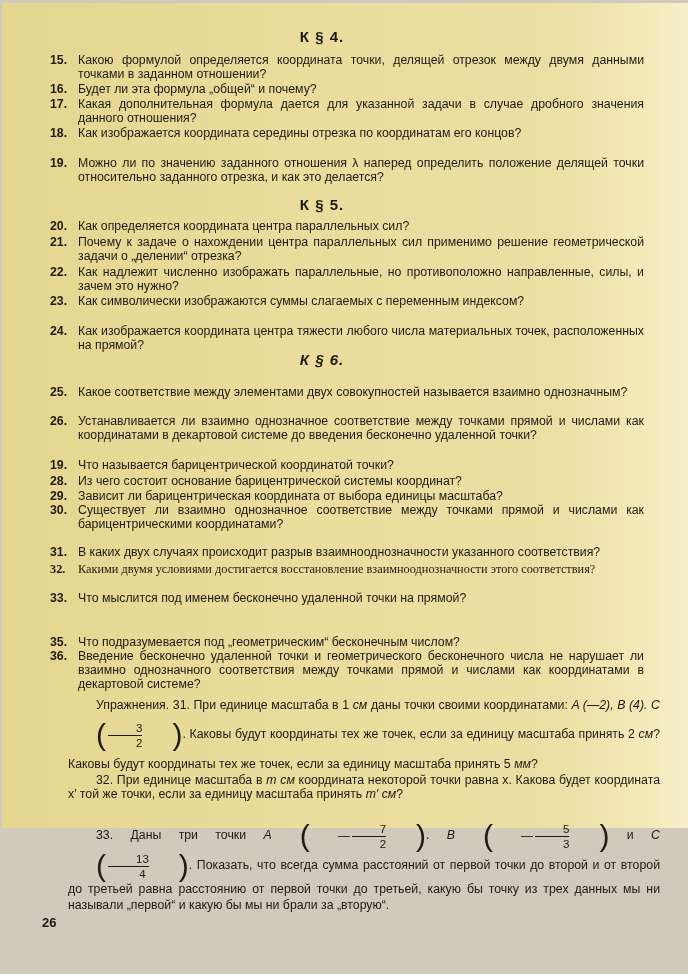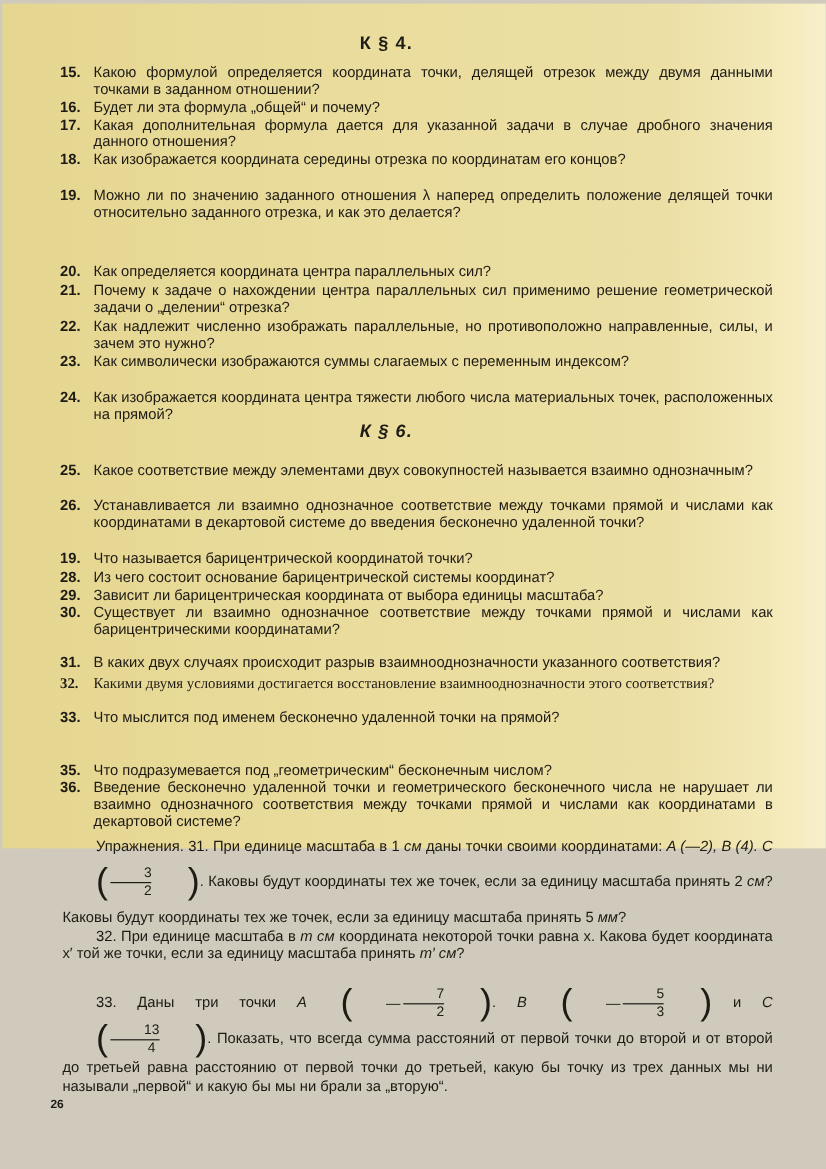--- a/index.html
+++ b/index.html
@@ -1,47 +1,47 @@
 <!DOCTYPE html>
 <html><head>
 <meta charset="utf-8">
 <style>
   html, body { margin: 0; padding: 0; }
   body {
     width: 688px; height: 974px; overflow: hidden;
     background: #cfcabb;
   }
   .page {
-    position: absolute; left: 2px; top: 3px; width: 686px; height: 704px;
+    position: absolute; left: 2px; top: 3px; width: 686px; height: 825px;
     background: linear-gradient(90deg, #e5d690 0%, #e9dc9c 40%, #ecdfa4 80%, #f4eabb 95%, #f7f0cc 100%);
     font-family: "Liberation Sans", sans-serif;
     color: #1e1a14;
   }
   .heading {
     position: absolute; left: 0; width: 640px; text-align: center;
     font-size: 15px; font-weight: bold; letter-spacing: 1px;
   }
   .q {
     position: absolute; left: 48px; width: 594px;
     font-size: 12.3px; line-height: 14px;
     text-align: justify;
   }
   .q .num { position: absolute; left: 0; top: 0; font-weight: bold; }
   .q .txt { display: block; margin-left: 28px; }
   .ex {
     position: absolute; left: 50px; width: 592px;
     font-size: 12.3px; line-height: 14px; text-align: justify;
   }
-  .indent { text-indent: 28px; }
+  .indent { text-indent: 28px; margin-left: 16px; }
   .frac { display: inline-flex; align-items: center; vertical-align: middle; font-size: 12px; }
   .paren { font-size: 30px; line-height: 30px; font-weight: 300; }
   .fr { display: inline-flex; flex-direction: column; align-items: center; font-size: 11.5px; line-height: 14px; margin: 0 2px; }
   .fr .bar { border-top: 1px solid #1e1a14; width: 100%; }
   .it { font-style: italic; }
-  .pageno { position: absolute; left: 40px; top: 912px; font-size: 10px; font-weight: bold; }
+  .pageno { position: absolute; left: 40px; top: 912px; font-size: 13px; font-weight: bold; }
 </style>
 </head>
 <body>
 
 <div class="page">
 
   <div class="heading" style="top:25px;">К § 4.</div>
   <div class="q" style="top:50px;">
       <span class="num">15.</span>
       <span class="txt">Какою формулой определяется координата точки, делящей отрезок между двумя данными точками в заданном отношении?</span>
@@ -56,20 +56,21 @@
     </div>
   <div class="q" style="top:123px;">
       <span class="num">18.</span>
       <span class="txt">Как изображается координата середины отрезка по координатам его концов?</span>
     </div>
   <div class="q" style="top:153px;">
       <span class="num">19.</span>
       <span class="txt">Можно ли по значению заданного отношения λ наперед определить положение делящей точки относительно заданного отрезка, и как это делается?</span>
     </div>
 
+  <div class="heading" style="top:193px;">К § 5.</div>
   <div class="q" style="top:216px;">
       <span class="num">20.</span>
       <span class="txt">Как определяется координата центра параллельных сил?</span>
     </div>
   <div class="q" style="top:232px;">
       <span class="num">21.</span>
       <span class="txt">Почему к задаче о нахождении центра параллельных сил применимо решение геометрической задачи о „делении“ отрезка?</span>
     </div>
   <div class="q" style="top:262px;">
       <span class="num">22.</span>

